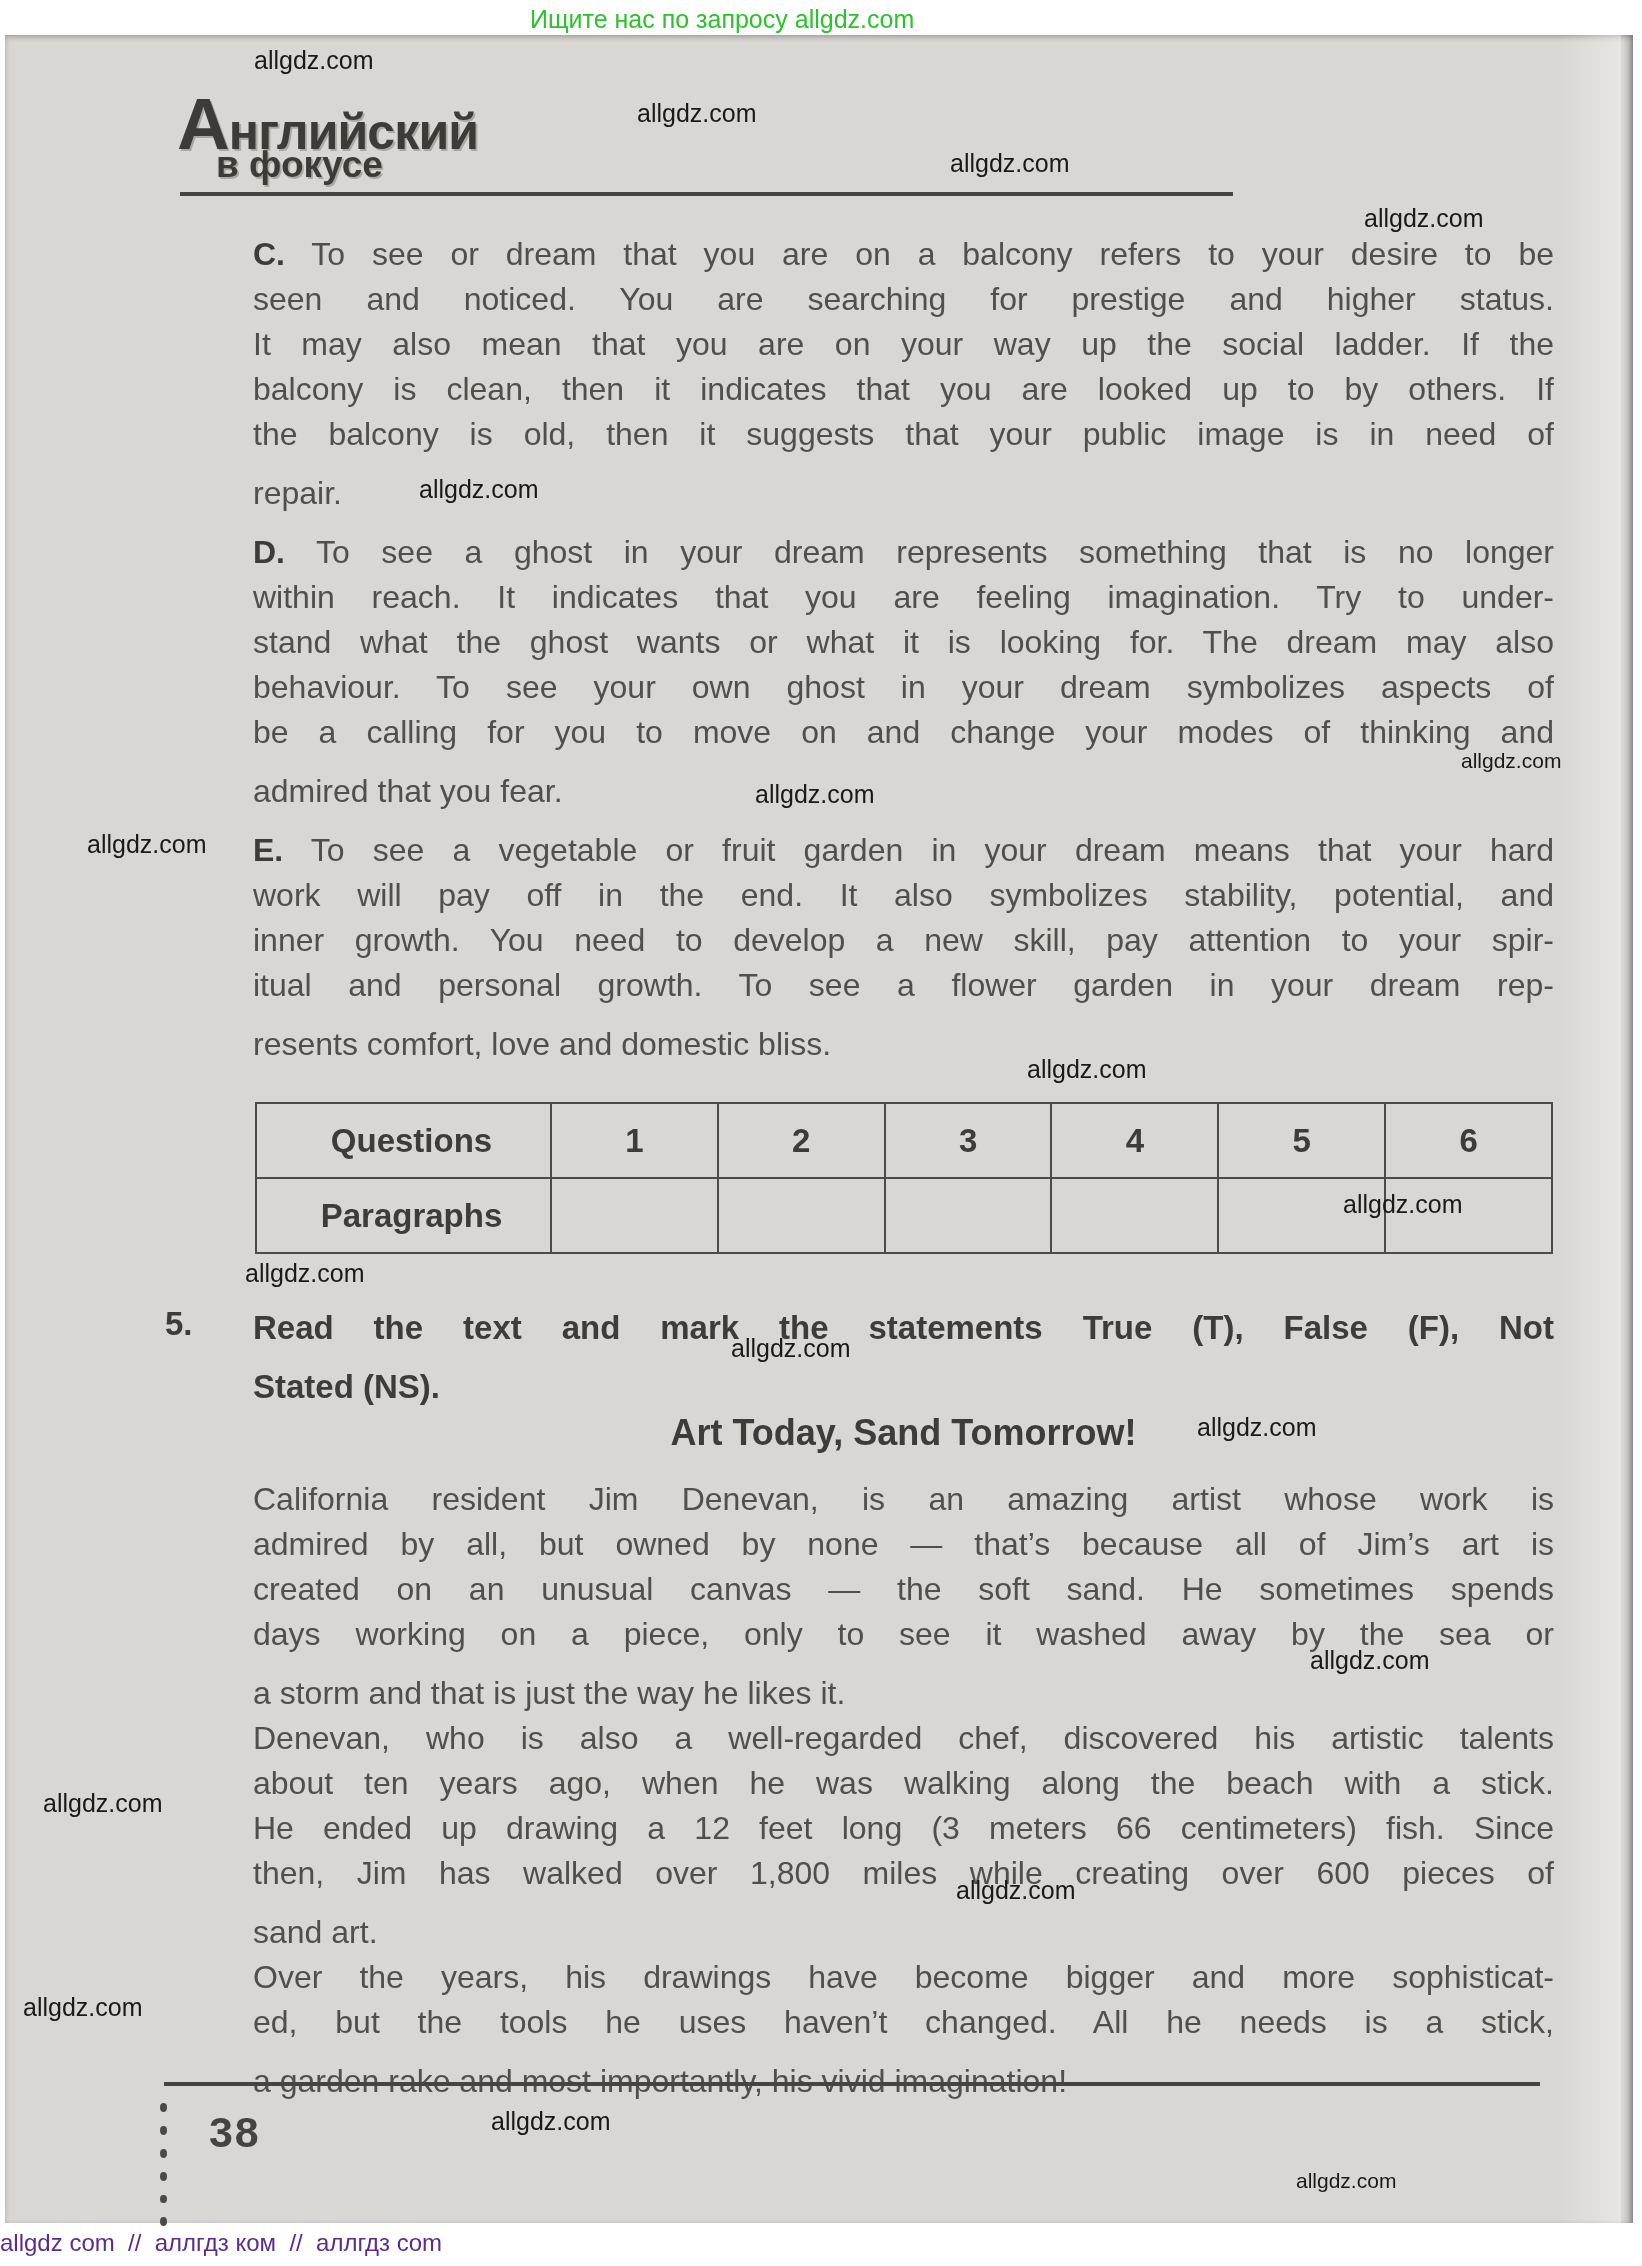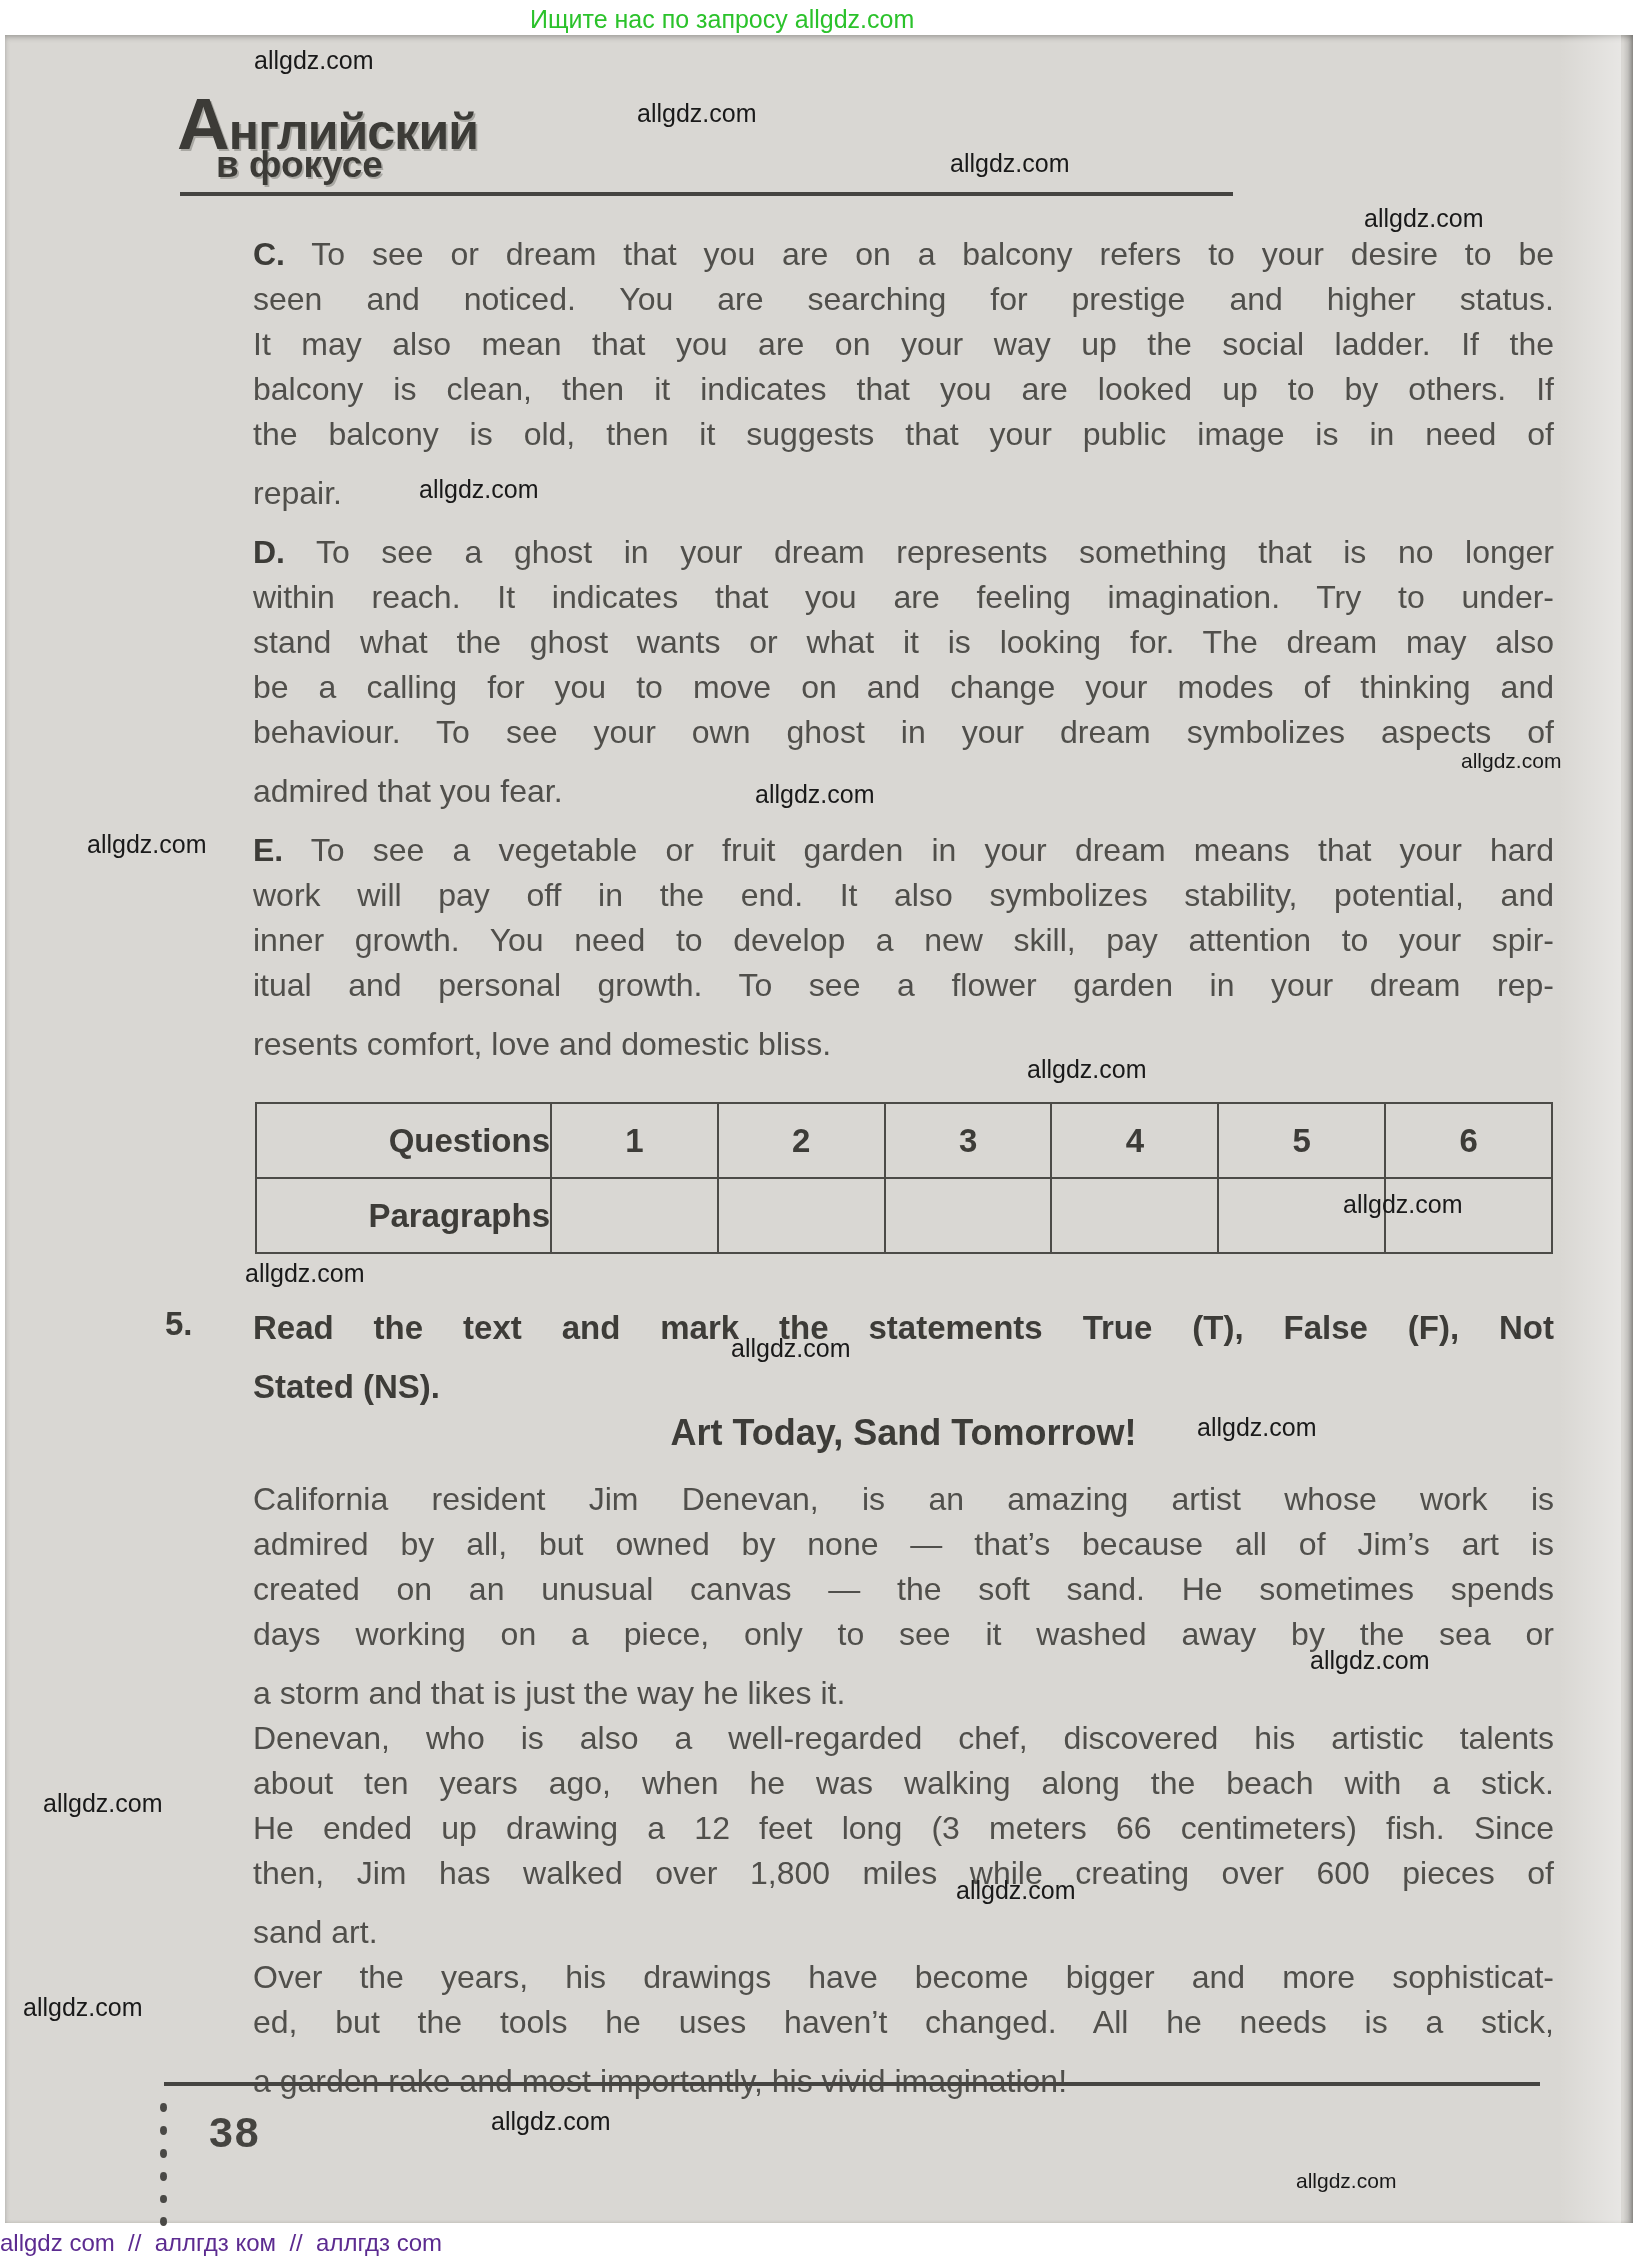--- a/index.html
+++ b/index.html
@@ -33,21 +33,21 @@
   
   .pblock{position:absolute;left:253px;width:1301px;color:#504f4b;font-size:32px;}
   .tline{height:45px;line-height:45px;text-align:justify;text-align-last:justify;white-space:normal;}
   .tline.endp{text-align-last:left;margin-top:14px;}
   .plab{font-weight:700;color:#3d3c38;}
 
   
   .qtable{position:absolute;left:255px;top:1102px;width:1298px;border-collapse:collapse;
           color:#3d3c38;font-weight:700;font-size:33px;table-layout:fixed;}
   .qtable td{border:2.7px solid #4c4b47;height:73px;text-align:center;padding:0;}
-  .qtable td.lbl{width:277px;text-align:right;padding-left:16px;}
+  .qtable td.lbl{width:277px;text-align:center;padding-left:16px;}
 
   
   .exnum{position:absolute;left:165px;top:1305px;font-size:33px;font-weight:700;color:#3d3c38;}
   .exblock{position:absolute;left:253px;top:1305px;width:1301px;font-size:33px;font-weight:700;color:#3d3c38;}
 
   .article-title{position:absolute;left:253px;top:1412px;width:1301px;text-align:center;
                  font-size:36px;font-weight:700;color:#3d3c38;}
 
   
   .page-num{position:absolute;left:209px;top:2108px;font-size:43px;font-weight:700;color:#454440;letter-spacing:1.8px;}
@@ -77,22 +77,22 @@
     <div class="tline">It may also mean that you are on your way up the social ladder. If the</div>
     <div class="tline">balcony is clean, then it indicates that you are looked up to by others. If</div>
     <div class="tline">the balcony is old, then it suggests that your public image is in need of</div>
     <div class="tline endp">repair.</div>
   </div>
 
   <div class="pblock" style="top:530px">
     <div class="tline"><span class="plab">D.</span> <span>To see a ghost in your dream represents something that is no longer</span></div>
     <div class="tline">within reach. It indicates that you are feeling imagination. Try to under-</div>
     <div class="tline">stand what the ghost wants or what it is looking for. The dream may also</div>
+    <div class="tline">behaviour. To see your own ghost in your dream symbolizes aspects of</div>
     <div class="tline">be a calling for you to move on and change your modes of thinking and</div>
-    <div class="tline">behaviour. To see your own ghost in your dream symbolizes aspects of</div>
     <div class="tline endp">admired that you fear.</div>
   </div>
 
   <div class="pblock" style="top:828px">
     <div class="tline"><span class="plab">E.</span> <span>To see a vegetable or fruit garden in your dream means that your hard</span></div>
     <div class="tline">work will pay off in the end. It also symbolizes stability, potential, and</div>
     <div class="tline">inner growth. You need to develop a new skill, pay attention to your spir-</div>
     <div class="tline">itual and personal growth. To see a flower garden in your dream rep-</div>
     <div class="tline endp">resents comfort, love and domestic bliss.</div>
   </div>

